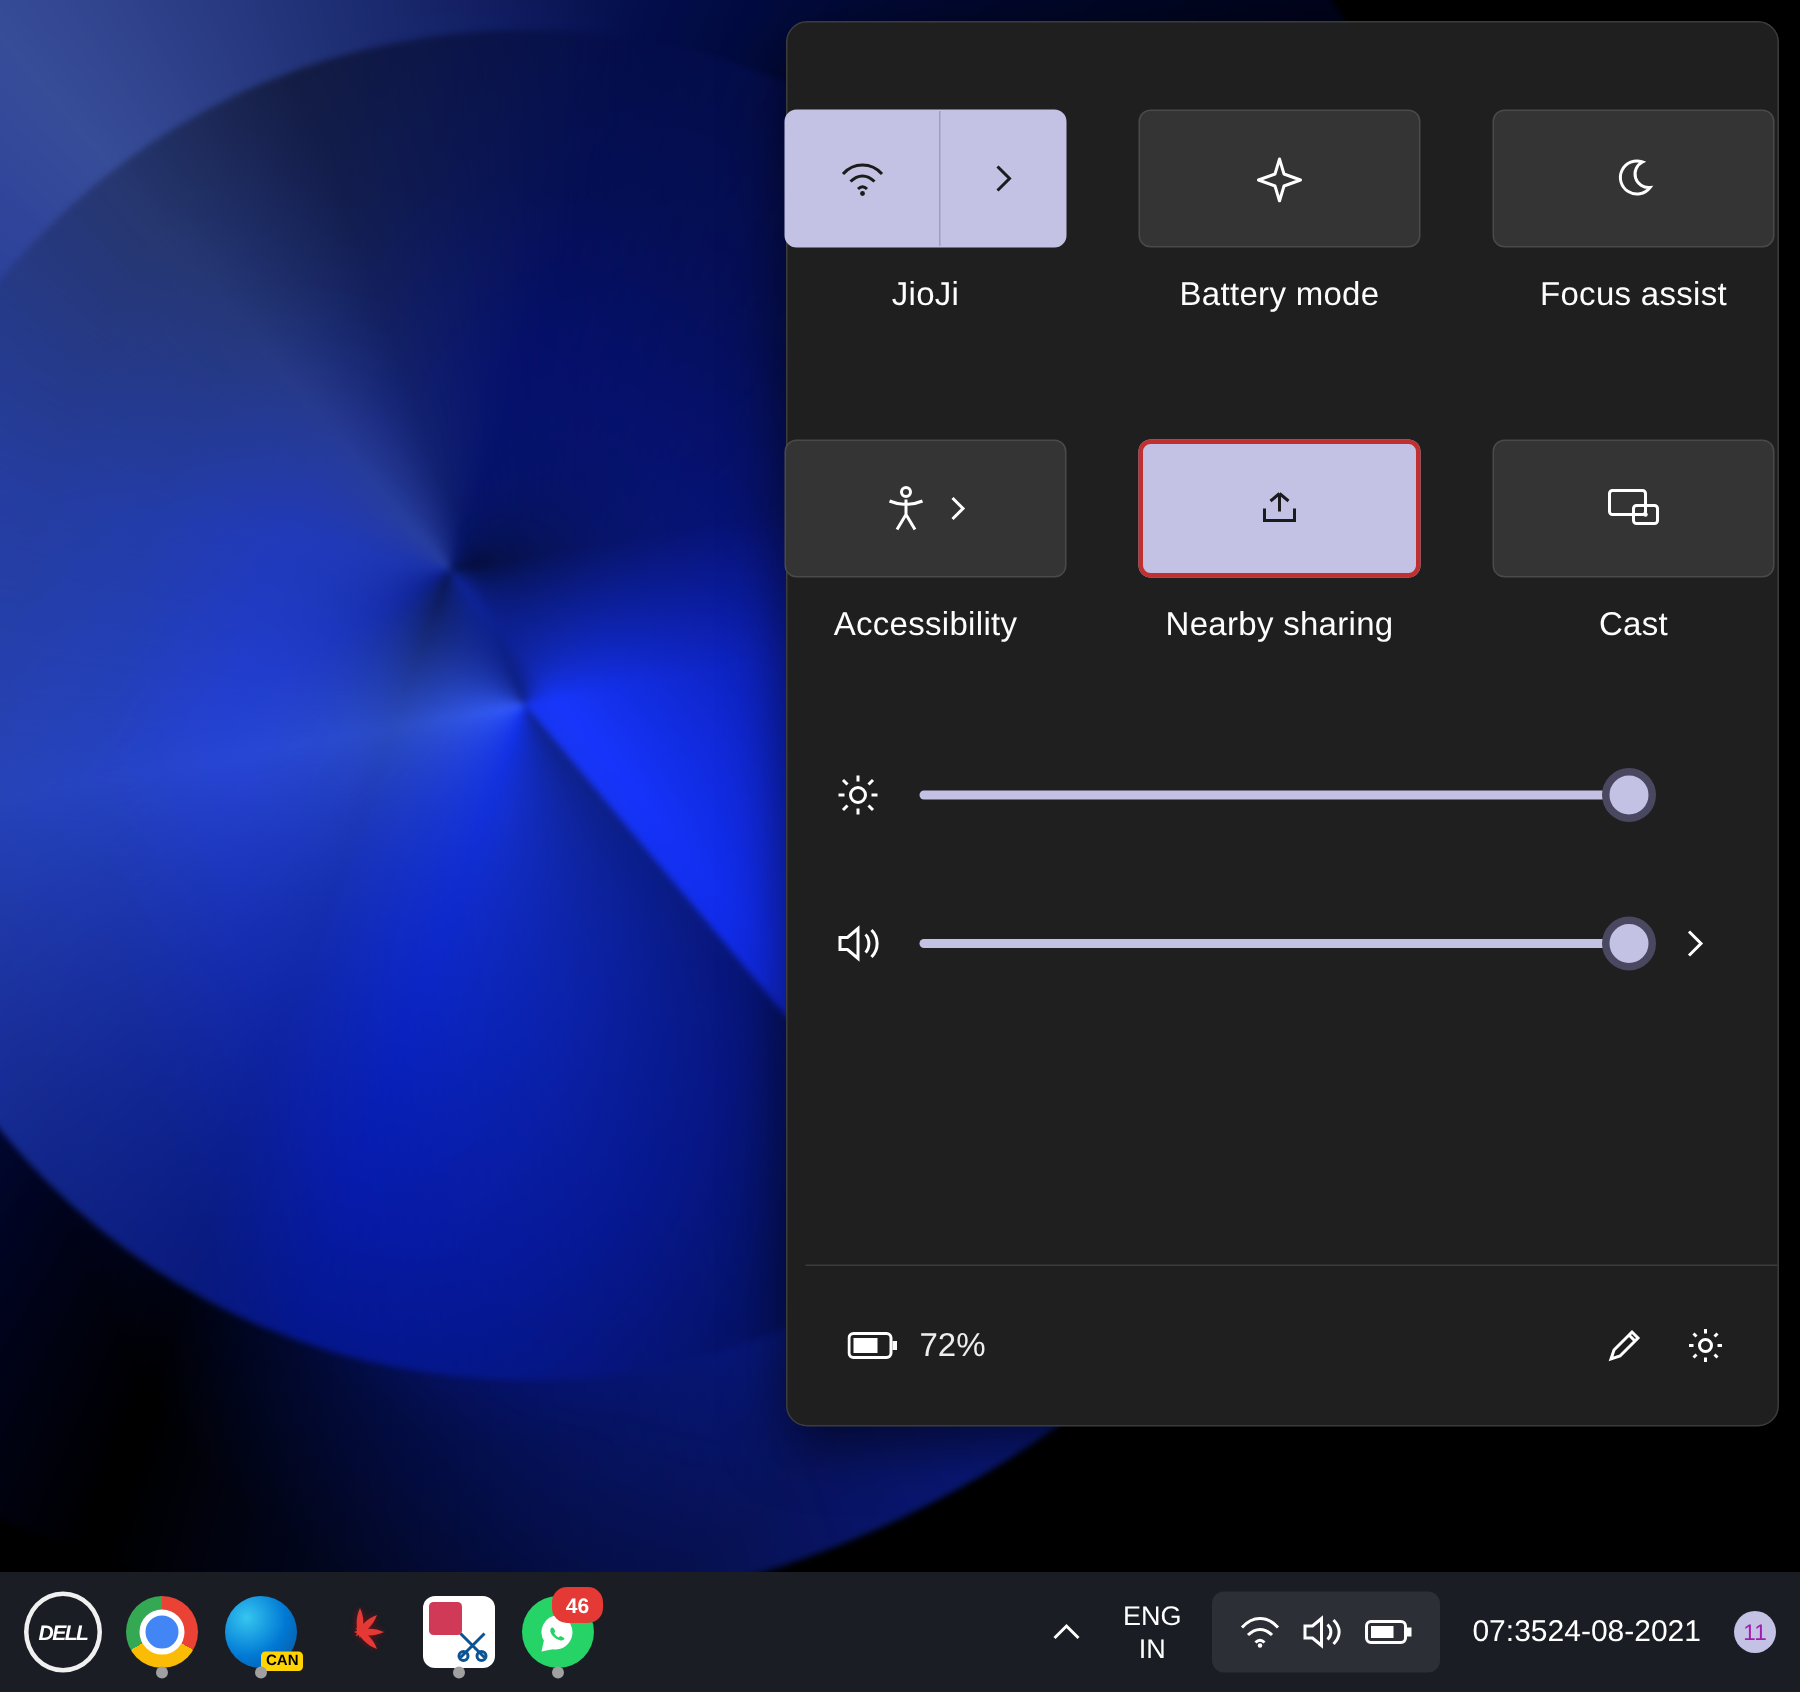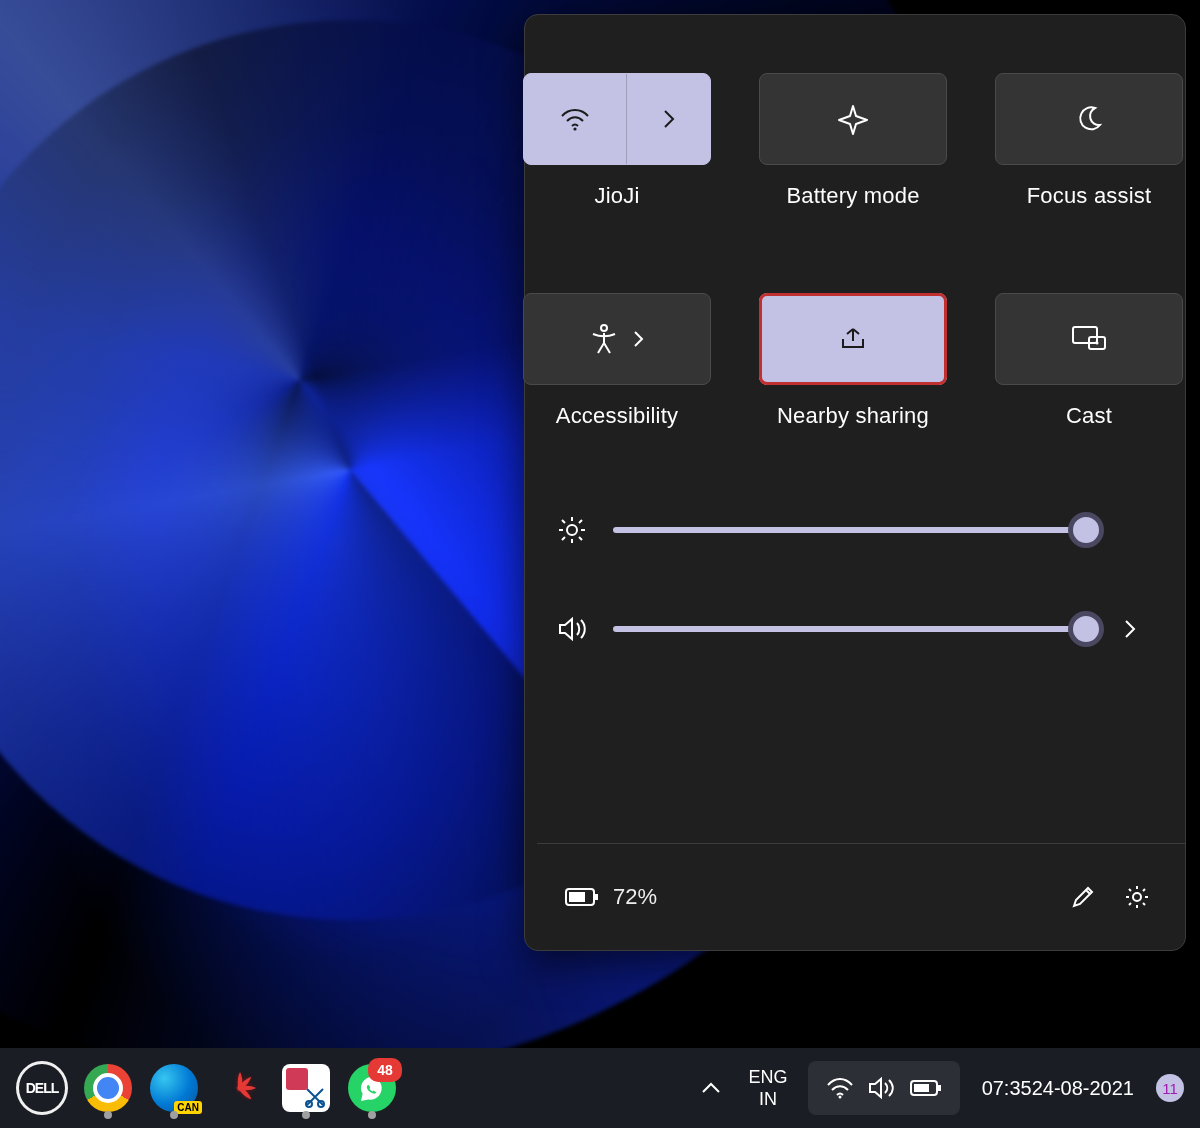--- a/index.html
+++ b/index.html
@@ -61,21 +61,21 @@
   .lang{display:flex;flex-direction:column;align-items:center;font-size:18px;line-height:22px;margin:0 6px;text-align:right;}
   .sys{display:flex;align-items:center;gap:14px;background:#2c2f36;border-radius:8px;height:54px;padding:0 18px;}
   .dt{display:flex;flex-direction:row;align-items:flex-end;font-size:20px;line-height:24px;margin-left:8px;}
   .notif{width:28px;height:28px;border-radius:14px;background:#c3c1e4;color:#a21caf;display:flex;align-items:center;justify-content:center;font-size:15px;margin-left:8px;}
 
   svg{display:block;}
   .st-white{stroke:#fff;fill:none;stroke-width:2;}
   .st-dark{stroke:#1b1b1b;fill:none;stroke-width:2;}
 
   
-  .dell{width:48px;height:48px;border:3px solid #f0f0f0;border-radius:50%;display:flex;align-items:center;justify-content:center;font-size:14px;font-weight:700;letter-spacing:-1px;color:#fff;}
+  .dell{width:48px;height:48px;border:3px solid #f0f0f0;border-radius:50%;display:flex;align-items:center;justify-content:center;font-size:14px;font-weight:700;letter-spacing:-1px;color:#fff;font-style:italic;}
   .chrome{width:48px;height:48px;border-radius:50%;
     background:conic-gradient(#ea4335 0deg 120deg,#fbbc05 120deg 240deg,#34a853 240deg 360deg);
     display:flex;align-items:center;justify-content:center;}
   .chrome::after{content:"";width:22px;height:22px;border-radius:50%;background:#4285f4;border:4px solid #fff;}
   .edge{width:48px;height:48px;border-radius:50%;
     background:radial-gradient(circle at 30% 30%, #36c6f0 0%, #0078d4 55%, #0b5394 100%);position:relative;}
   .edge .can{position:absolute;right:-4px;bottom:-2px;background:#ffd400;color:#000;font-size:10px;font-weight:800;border-radius:3px;padding:1px 3px;}
   .huawei{width:48px;height:48px;display:flex;align-items:center;justify-content:center;}
   .huawei svg{filter:drop-shadow(0 0 2px rgba(255,0,0,.4));}
   .snip{width:48px;height:48px;border-radius:8px;background:#fff;display:flex;align-items:center;justify-content:center;position:relative;}
@@ -277,21 +277,21 @@
         </svg>
     </div>
     <div class="dot"></div>
   </div>
   <div class="tb-ico">
     <div class="wa">
       <svg width="28" height="28" viewBox="0 0 28 28">
           <path fill="#fff" d="M14 3a11 11 0 0 0-9.4 16.7L3 27l7.5-1.5A11 11 0 1 0 14 3zm5 15c-.5 1-2.4 1.8-3.3 1.6-2.3-.3-5-2.3-6.3-4.6-.8-1.4-.8-3 .3-3.8.4-.3 1-.2 1.3.2l1 1.7c.2.3.1.7-.1 1l-.5.5c.7 1.3 1.9 2.4 3.2 3l.5-.6c.2-.3.7-.3 1-.1l1.7 1c.4.2.5.8.2 1.1z"></path>
         </svg>
     </div>
-    <div class="badge">48</div>
+    <div class="badge">46</div>
     <div class="dot"></div>
   </div>
 
   <div class="tb-grow"></div>
 
   <div class="tb-ico" style="width:36px">
     <span>
       <svg width="22" height="14" viewBox="0 0 22 14">
           <path class="st-white" stroke-width="2.5" d="M3 11l8-8 8 8"></path>
         </svg>

